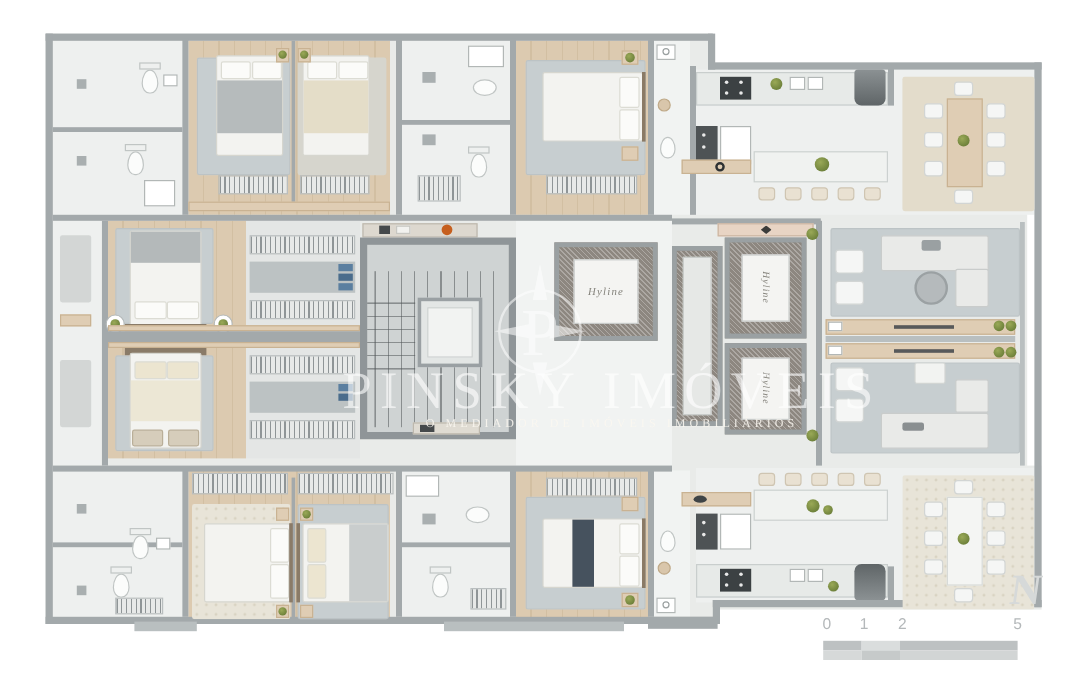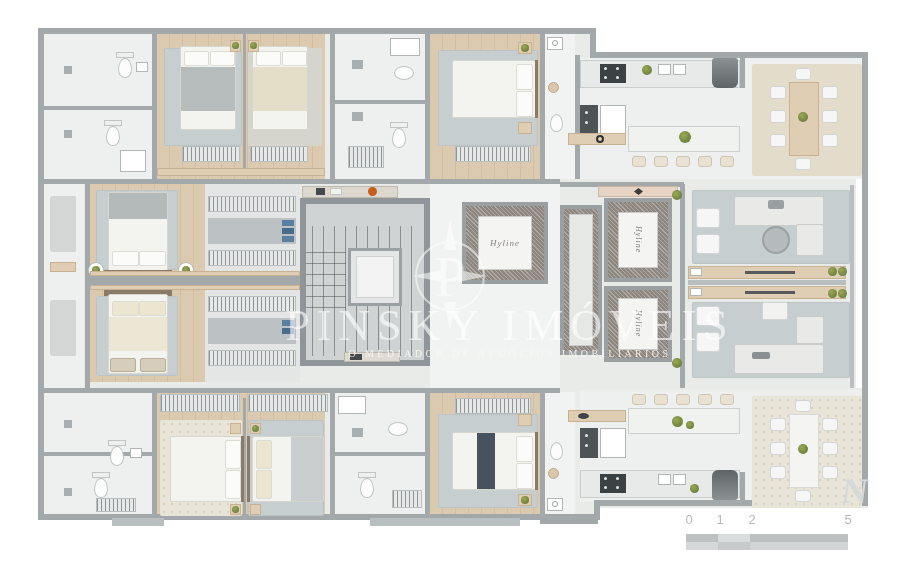--- a/index.html
+++ b/index.html
@@ -387,21 +387,21 @@
   <div class="a" style="left:250px;top:214px;width:520px;height:160px;pointer-events:none">
     <svg style="position:absolute;left:148px;top:0;opacity:.55" width="104" height="118" viewBox="0 0 104 118">
       <circle cx="52" cy="62" r="34" fill="none" stroke="#ffffff" stroke-width="2"></circle>
       <polygon points="52,6 46,36 58,36" fill="#ffffff"></polygon>
       <polygon points="52,116 46,88 58,88" fill="#ffffff"></polygon>
       <polygon points="14,62 44,56 44,68" fill="#ffffff"></polygon>
       <polygon points="90,62 60,56 60,68" fill="#ffffff"></polygon>
       <text x="52" y="82" text-anchor="middle" font-family="Liberation Serif, serif" font-size="56" fill="#ffffff">P</text>
     </svg>
     <div class="wm-brand a" style="left:0;top:86px;width:520px">PINSKY IMÓVEIS</div>
-    <div class="wm-tag a" style="left:0;top:134px;width:520px">O MEDIADOR DE NEGÓCIOS IMOBILIÁRIOS</div>
+    <div class="wm-tag a" style="left:0;top:134px;width:520px">O MEDIADOR DE IMÓVEIS IMOBILIÁRIOS</div>
   </div>
 
   <div class="a north" style="left:842px;top:470px">N</div>
 
   <div class="a" style="left:686px;top:512px;width:170px;height:46px">
     <span class="tick" style="left:3px;top:0">0</span>
     <span class="tick" style="left:34px;top:0">1</span>
     <span class="tick" style="left:66px;top:0">2</span>
     <span class="tick" style="left:162px;top:0">5</span>
     <div class="a" style="left:0;top:22px;width:32px;height:8px;background:#bdc1c2"></div>

